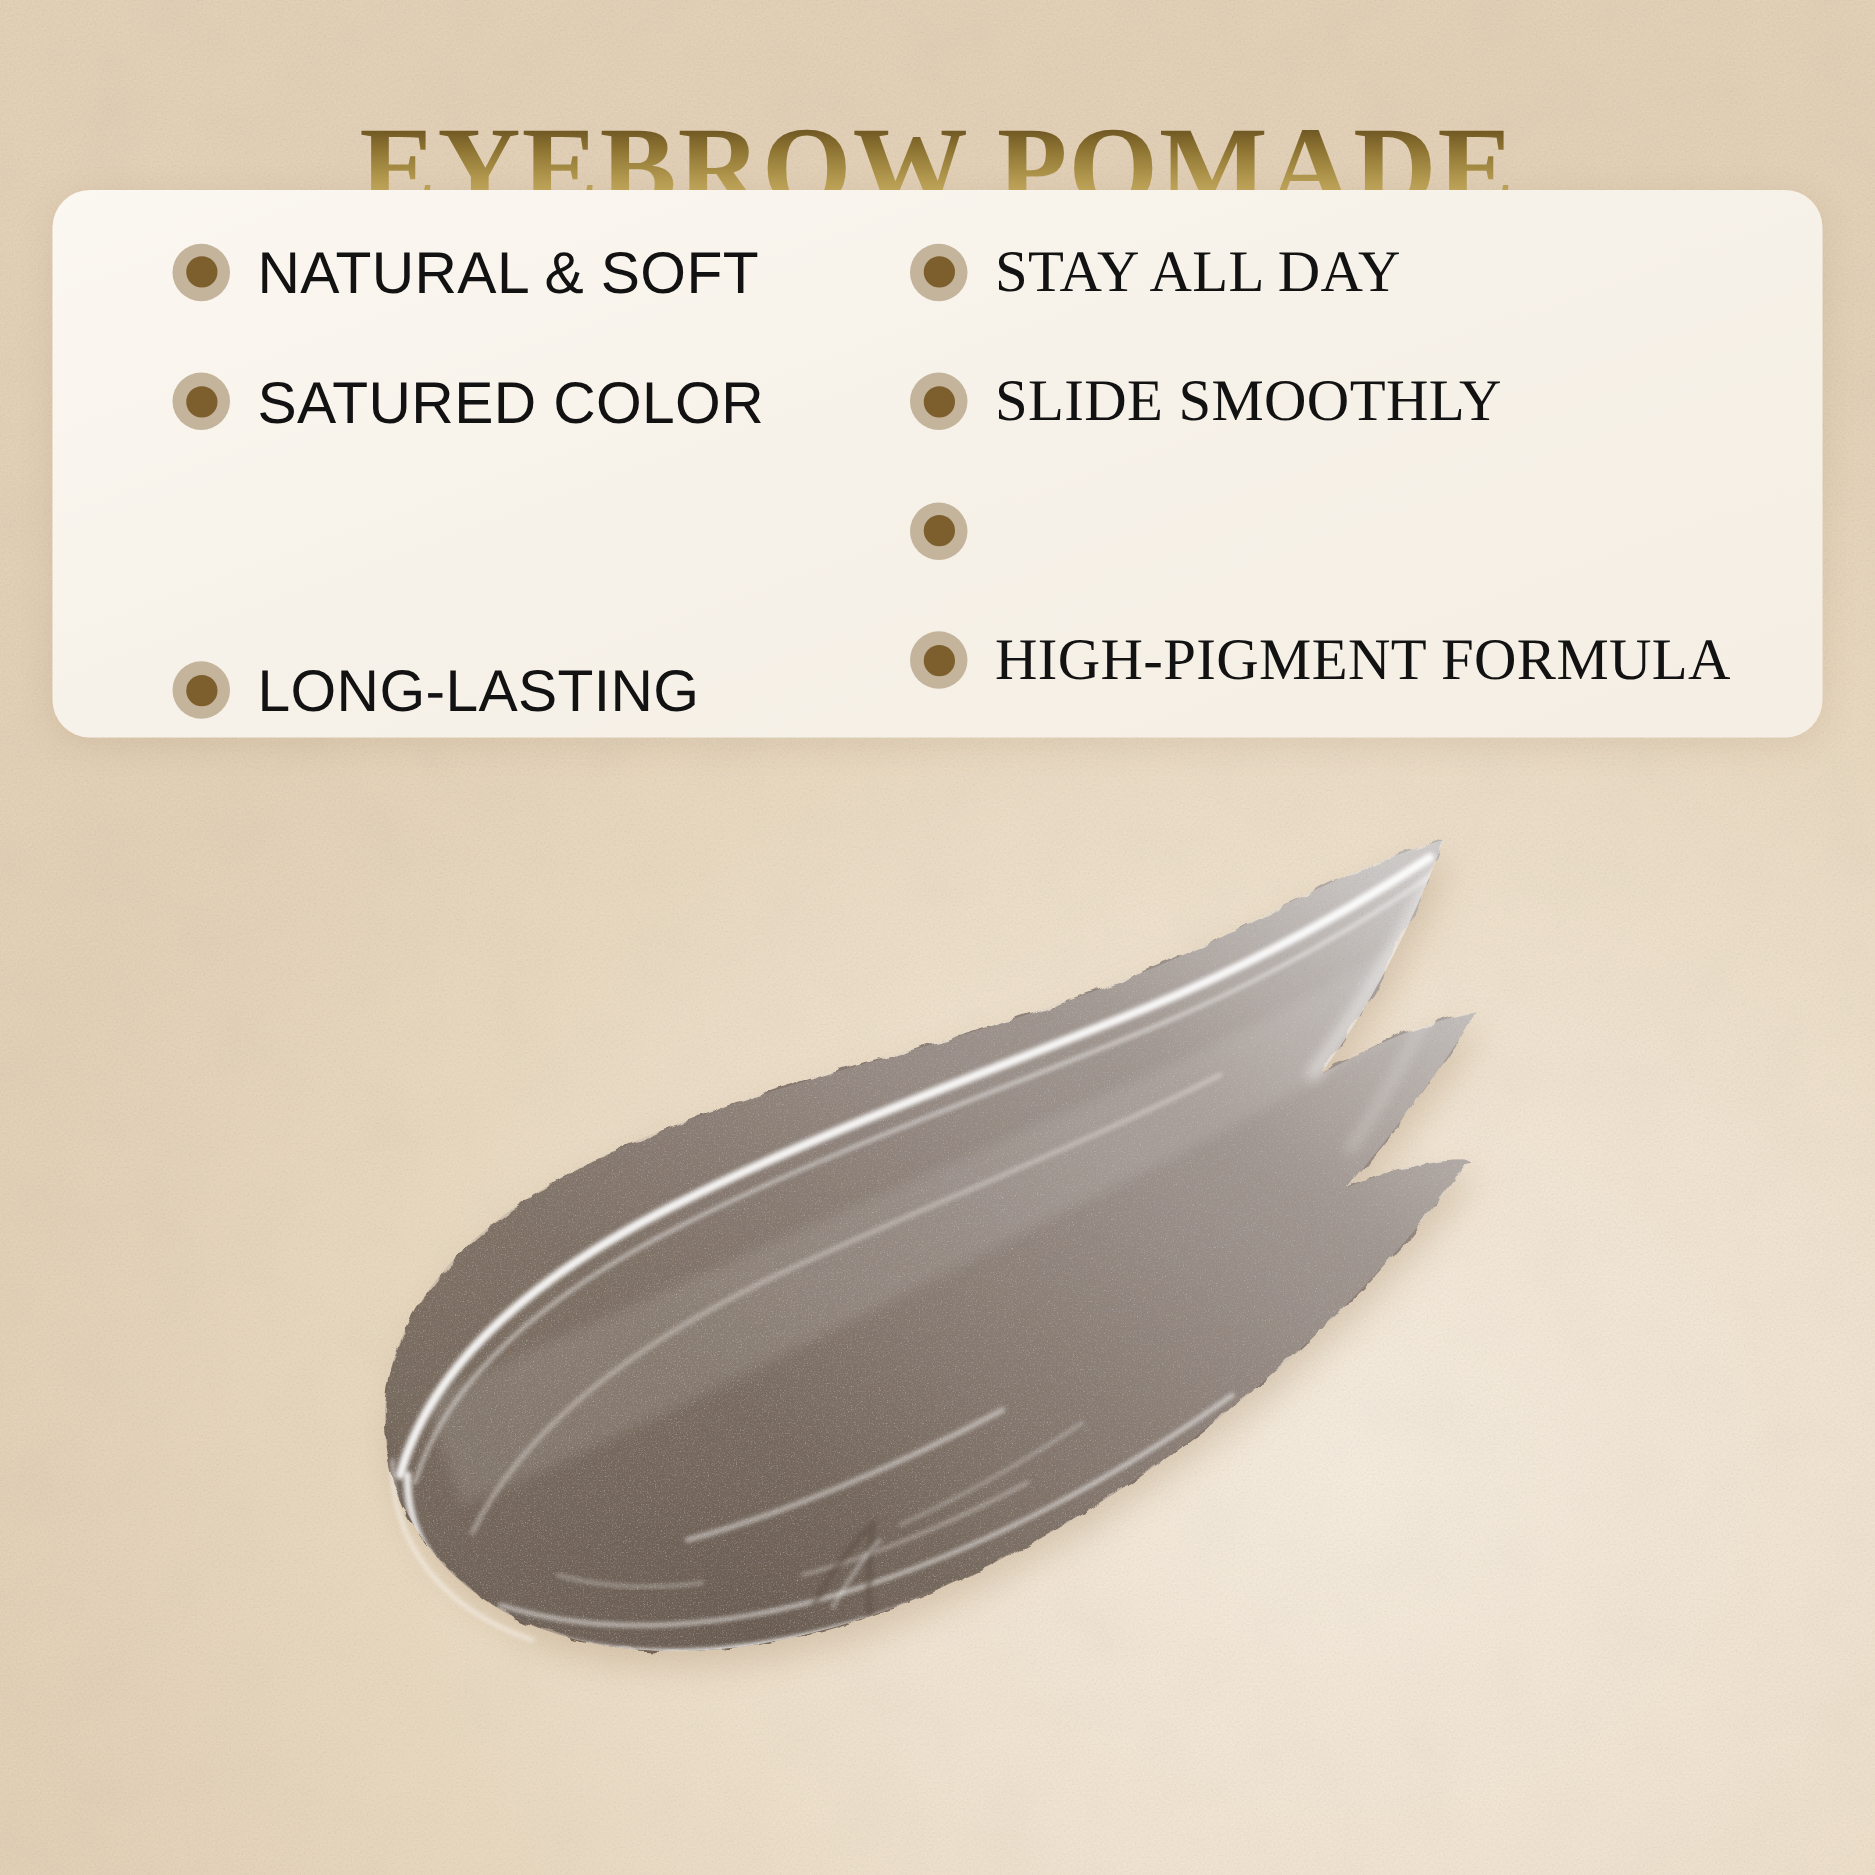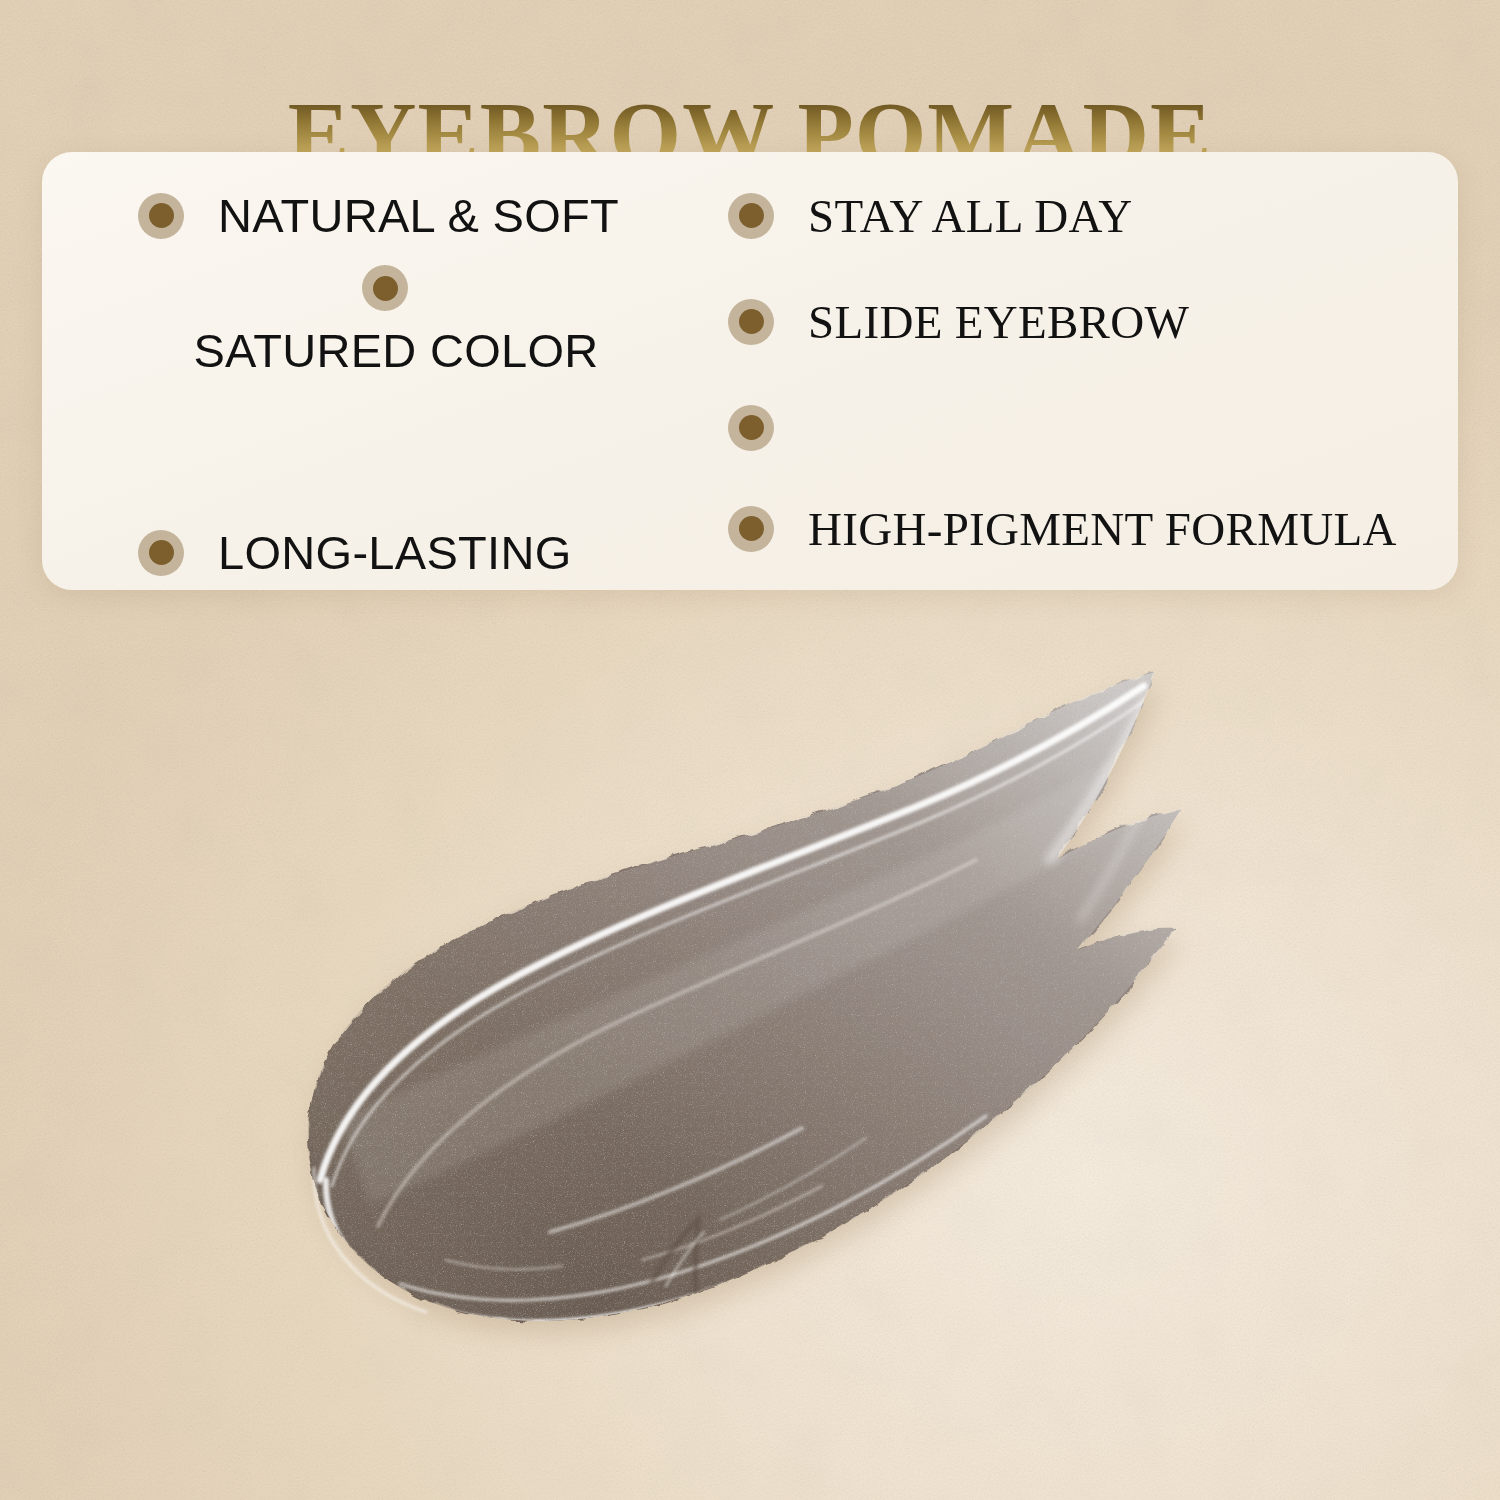--- a/index.html
+++ b/index.html
@@ -48,21 +48,21 @@
   }
   .grid{
     position:absolute;inset:0;
     display:grid;
     grid-template-columns:612px 804px;
     grid-template-rows:repeat(4,1fr);
     align-items:center;
     padding:14px 0 10px 0;
     box-sizing:border-box;
   }
-  .feat{display:flex;align-items:center;padding-left:96px;box-sizing:border-box;gap:12px;}
+  .feat{display:flex;align-items:center;padding-left:96px;box-sizing:border-box;}
   .feat.right{padding-left:74px;font-family:Liberation Serif, serif;}
   .bullet{
     flex:0 0 auto;width:46px;height:46px;border-radius:50%;
     background:#c4b49c;
     display:flex;align-items:center;justify-content:center;
     margin-right:22px;
   }
   .bullet i{display:block;width:25px;height:25px;border-radius:50%;background:#7d5f2e;}
   .feat-label{
     font-size:47px;
@@ -118,31 +118,31 @@
           </span>
         <span class="feat-label">NATURAL &amp; SOFT</span>
       </div>
       <div class="feat right" style="grid-column:2;grid-row:1;">
         <span class="bullet">
             <i></i>
           </span>
         <span class="feat-label">STAY ALL DAY</span>
       </div>
 
-      <div class="feat" style="grid-column:1;grid-row:2;flex-direction:column;">
+      <div class="feat" style="grid-column:1;grid-row:2;">
         <span class="bullet">
             <i></i>
           </span>
         <span class="feat-label">SATURED COLOR</span>
       </div>
       <div class="feat right" style="grid-column:2;grid-row:2;">
         <span class="bullet">
             <i></i>
           </span>
-        <span class="feat-label">SLIDE EYEBROW</span>
+        <span class="feat-label">SLIDE SMOOTHLY</span>
       </div>
 
       <div class="feat right" style="grid-column:2;grid-row:3;">
         <span class="bullet">
             <i></i>
           </span>
       </div>
 
       <div class="feat" style="grid-column:1;grid-row:4;margin-top:48px;">
         <span class="bullet">

